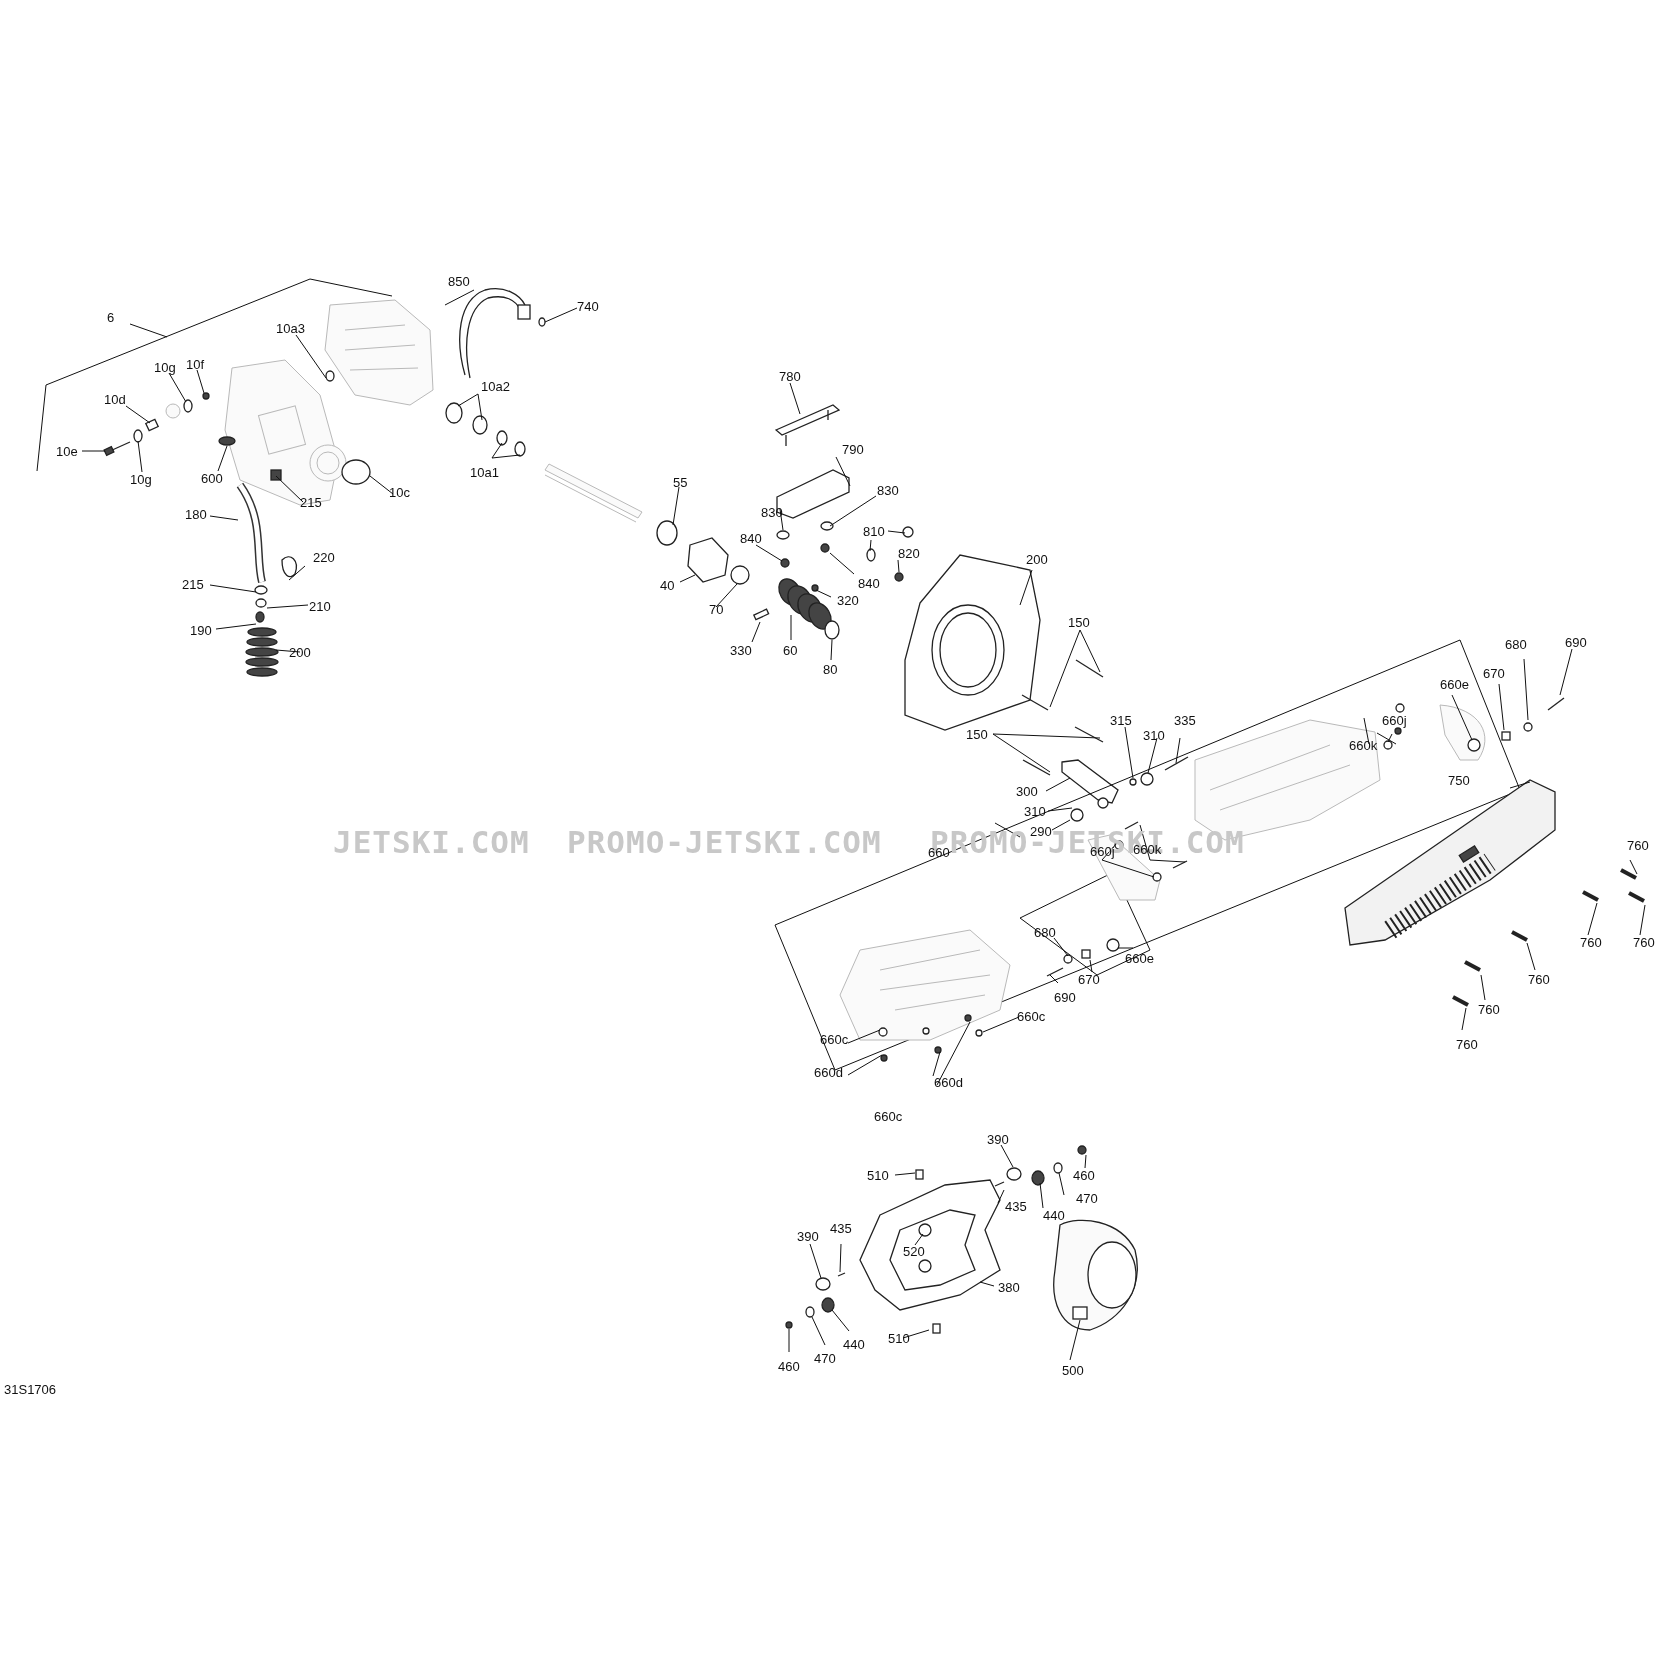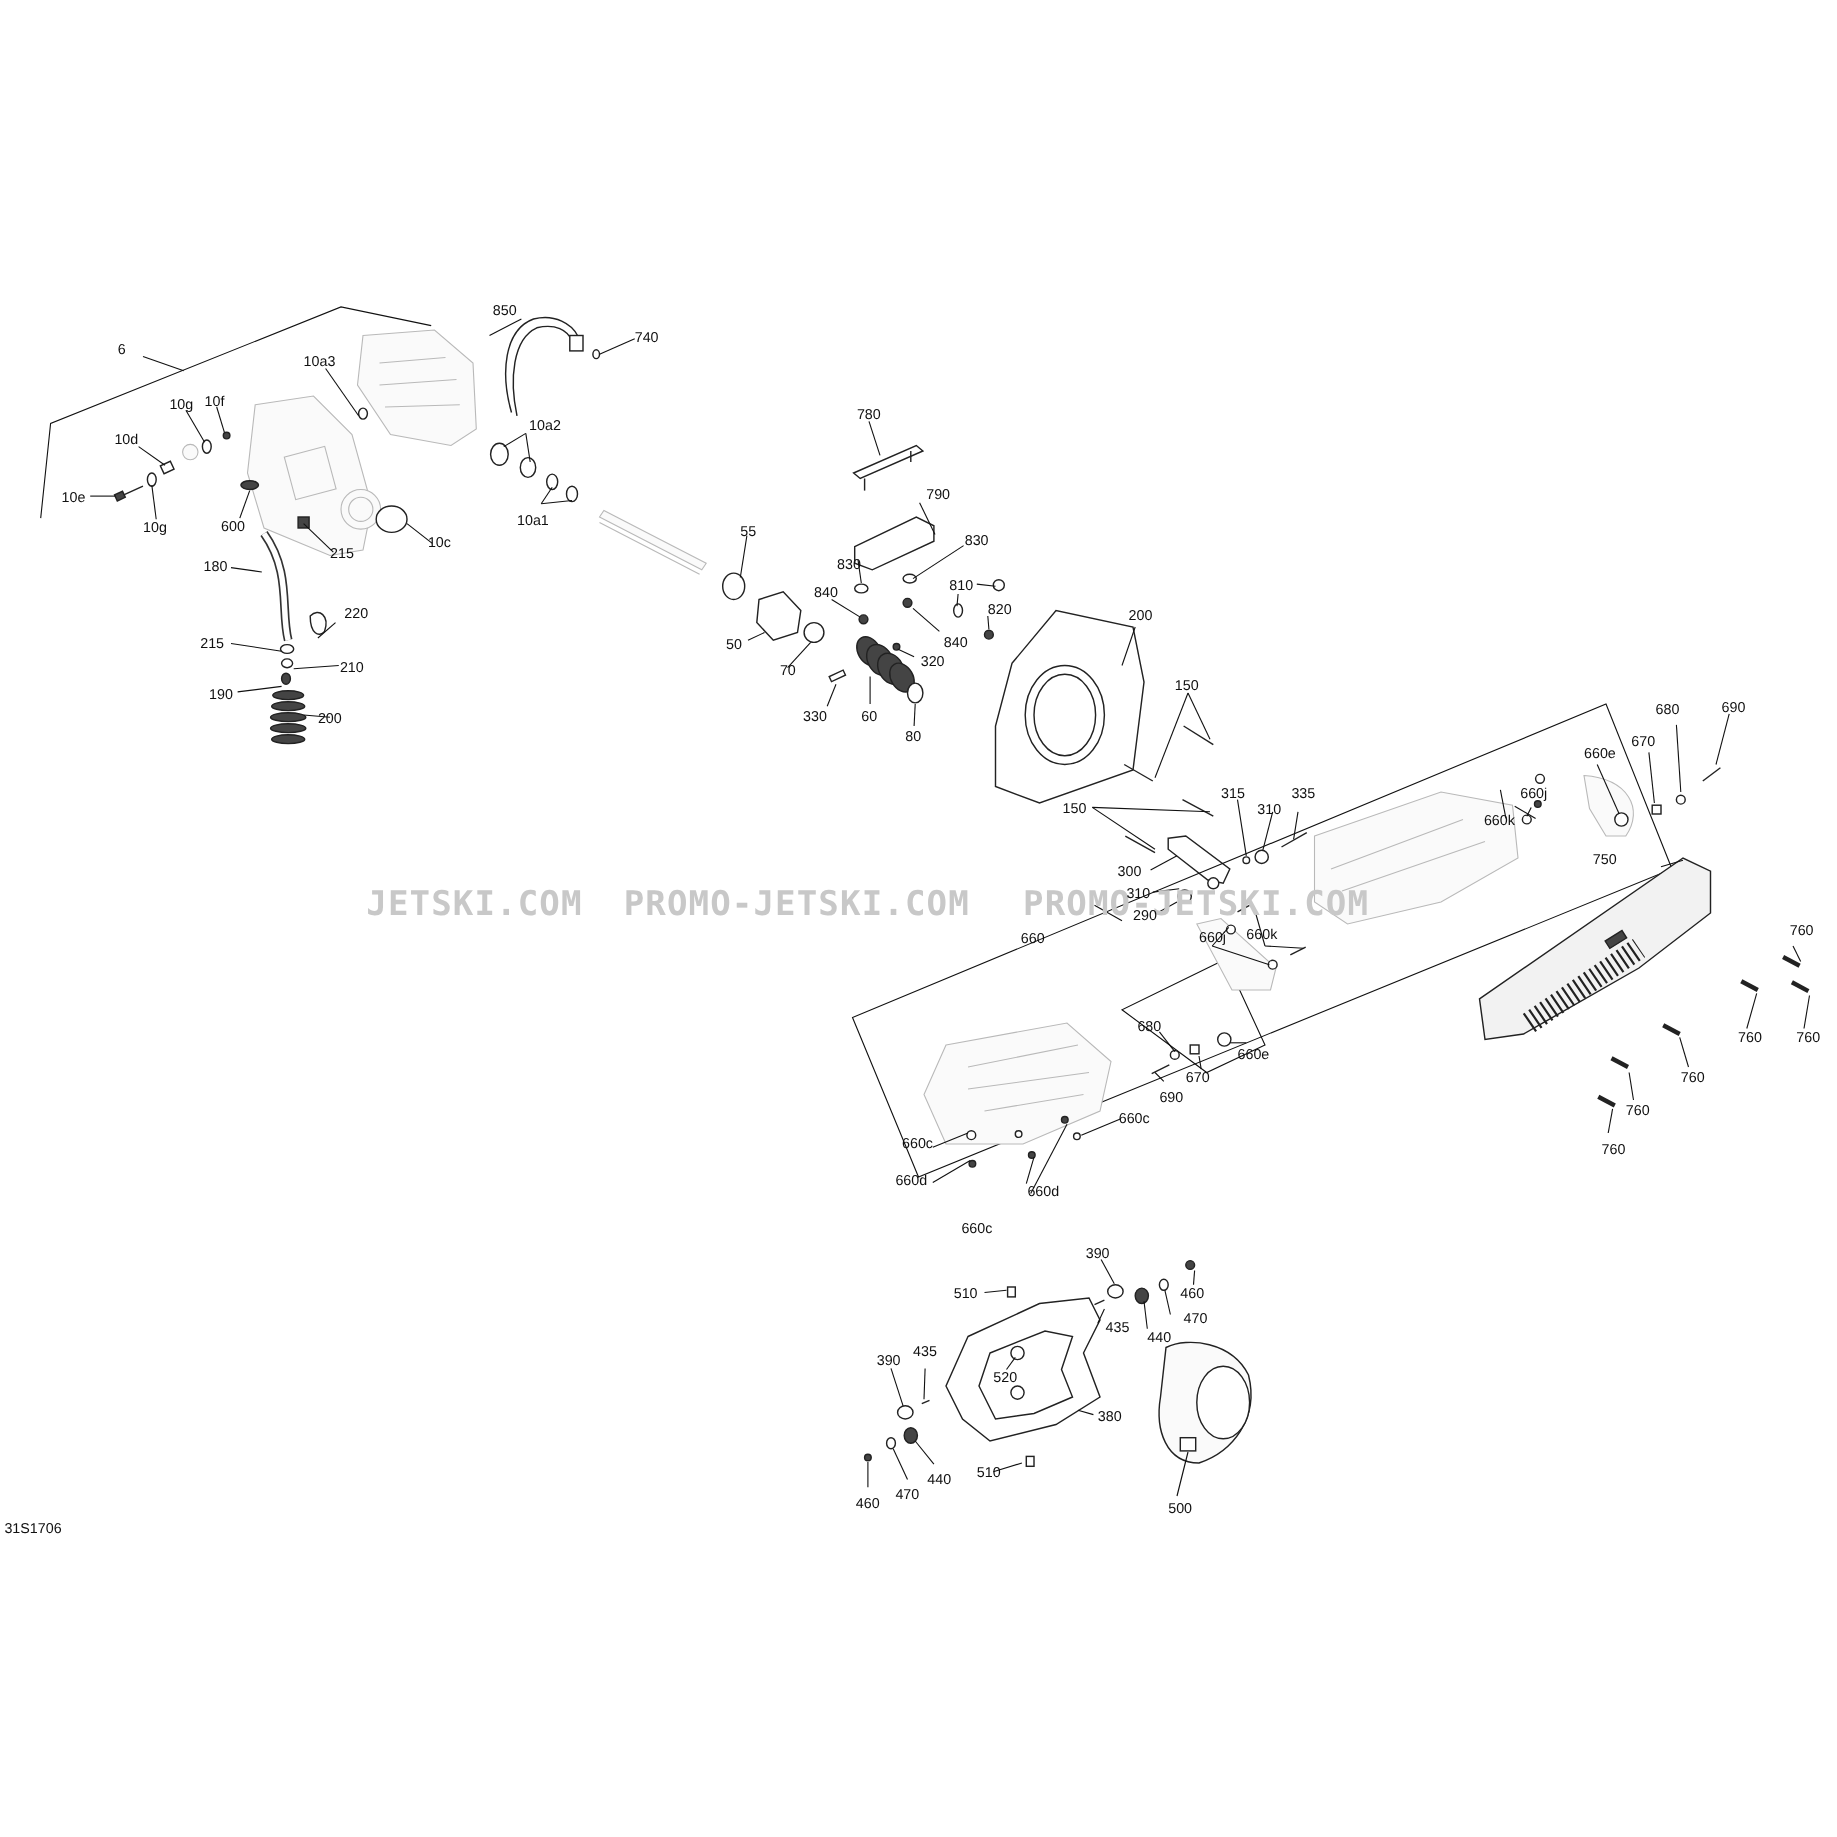--- a/index.html
+++ b/index.html
@@ -1,19 +1,19 @@
 <!DOCTYPE html>
 <html><head>
 <meta charset="utf-8">
 <style>
   html,body{margin:0;padding:0;background:#ffffff;}
   body{width:1670px;height:1670px;position:relative;overflow:hidden;font-family:"Liberation Sans",sans-serif;}
   #stage{position:absolute;left:0;top:0;width:1670px;height:1670px;}
   .lbl{position:absolute;font-size:13px;color:#111;white-space:nowrap;line-height:1;}
-  .wm{position:absolute;font-family:"DejaVu Sans Mono",monospace;font-weight:bold;font-size:31px;color:#c8c8c8;letter-spacing:1px;white-space:nowrap;}
+  .wm{position:absolute;font-family:"DejaVu Sans Mono",monospace;font-weight:bold;font-size:31px;color:#c8c8c8;letter-spacing:1px;white-space:nowrap;margin-top:20px;}
   .ln{stroke:#111;stroke-width:1;fill:none;}
   .part{stroke:#222;stroke-width:1.3;fill:#fff;}
   .partd{stroke:#222;stroke-width:1.3;fill:#444;}
   .ghost{stroke:#b9b9b9;stroke-width:1;fill:#fafafa;}
   .frame{stroke:#111;stroke-width:1;fill:none;}
 </style>
 </head>
 <body>
 
 <div id="stage">
@@ -326,21 +326,21 @@
   <div class="lbl" style="left:289px;top:646px">200</div>
   <div class="lbl" style="left:779px;top:370px">780</div>
   <div class="lbl" style="left:842px;top:443px">790</div>
   <div class="lbl" style="left:673px;top:476px">55</div>
   <div class="lbl" style="left:761px;top:506px">830</div>
   <div class="lbl" style="left:877px;top:484px">830</div>
   <div class="lbl" style="left:740px;top:532px">840</div>
   <div class="lbl" style="left:858px;top:577px">840</div>
   <div class="lbl" style="left:863px;top:525px">810</div>
   <div class="lbl" style="left:898px;top:547px">820</div>
-  <div class="lbl" style="left:660px;top:579px">50</div>
+  <div class="lbl" style="left:660px;top:579px">40</div>
   <div class="lbl" style="left:709px;top:603px">70</div>
   <div class="lbl" style="left:837px;top:594px">320</div>
   <div class="lbl" style="left:730px;top:644px">330</div>
   <div class="lbl" style="left:783px;top:644px">60</div>
   <div class="lbl" style="left:823px;top:663px">80</div>
   <div class="lbl" style="left:1026px;top:553px">200</div>
   <div class="lbl" style="left:1068px;top:616px">150</div>
   <div class="lbl" style="left:966px;top:728px">150</div>
   <div class="lbl" style="left:1110px;top:714px">315</div>
   <div class="lbl" style="left:1143px;top:729px">310</div>

